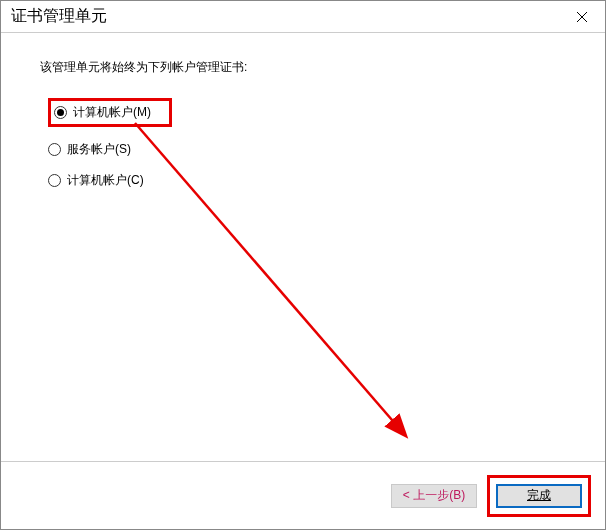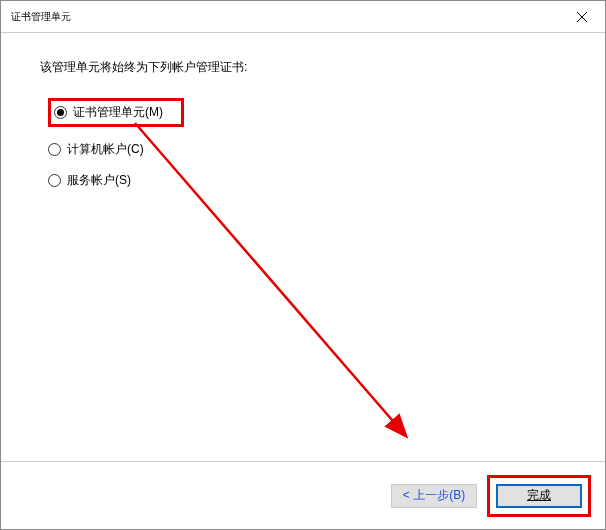--- a/index.html
+++ b/index.html
@@ -15,21 +15,21 @@
     }
     .titlebar {
       display: flex;
       align-items: center;
       justify-content: space-between;
       height: 32px;
       padding-left: 10px;
       border-bottom: 1px solid #ccc;
       background: #fff;
     }
-    .titlebar .title { font-size: 10px; color: #000; }
+    .titlebar .title { font-size: 16px; color: #000; }
     .close-btn {
       width: 46px; height: 31px;
       display: flex; align-items: center; justify-content: center;
       cursor: pointer;
     }
     .close-btn svg { stroke: #000; stroke-width: 1; }
     .content {
       position: relative;
       padding: 26px 30px 0 30px;
       height: 428px;
@@ -73,21 +73,21 @@
     .btn {
       min-width: 86px; height: 24px;
       border: 1px solid #adadad;
       background: #e1e1e1;
       display: inline-flex; align-items: center; justify-content: center;
       font-size: 12px;
       cursor: pointer;
       padding: 0 10px;
     }
     .btn.disabled {
-      color: #1d4ed8;
+      color: #be185d;
       border-color: #c9c9c9;
       cursor: default;
     }
     .btn.primary {
       border: 2px solid #0a6ac2;
     }
     .highlight-btn {
       border: 3px solid #e60000;
       padding: 6px;
       display: inline-flex; align-items: center; text-decoration: underline;
@@ -113,33 +113,33 @@
 </div>
 
 <div class="content">
   <div class="description">该管理单元将始终为下列帐户管理证书:</div>
 
   <div class="highlight-radio">
     <label class="radio-row">
       <span class="radio-circle">
           <span class="dot"></span>
         </span>
-      <span>证书管理单元(M)</span>
+      <span>计算机帐户(M)</span>
     </label>
   </div>
 
   <div class="radio-group">
     <label class="radio-row">
       <span class="radio-circle"></span>
-      <span>计算机帐户(C)</span>
+      <span>服务帐户(S)</span>
     </label>
 
     <label class="radio-row">
       <span class="radio-circle"></span>
-      <span>服务帐户(S)</span>
+      <span>计算机帐户(C)</span>
     </label>
   </div>
 
   
   <svg class="arrow-overlay" width="606" height="430">
     <defs>
       <marker id="arrowhead" markerWidth="10" markerHeight="8" refX="8" refY="4" orient="auto">
         <polygon points="0 0, 10 4, 0 8" fill="#e60000"></polygon>
       </marker>
     </defs>

